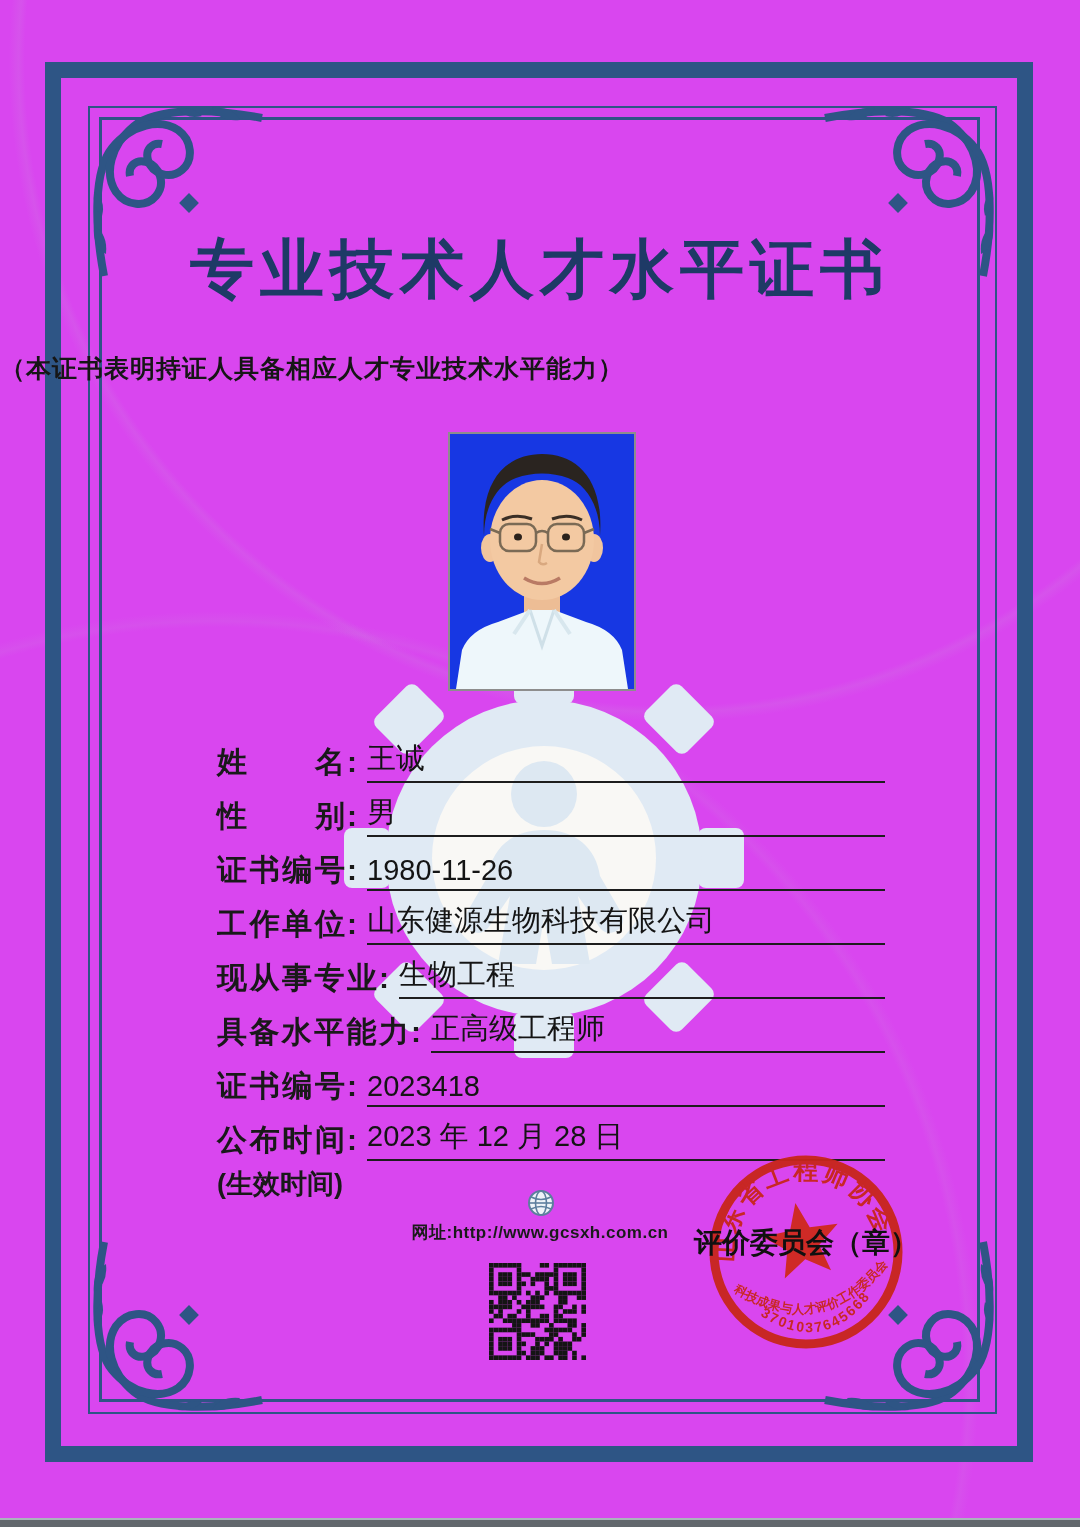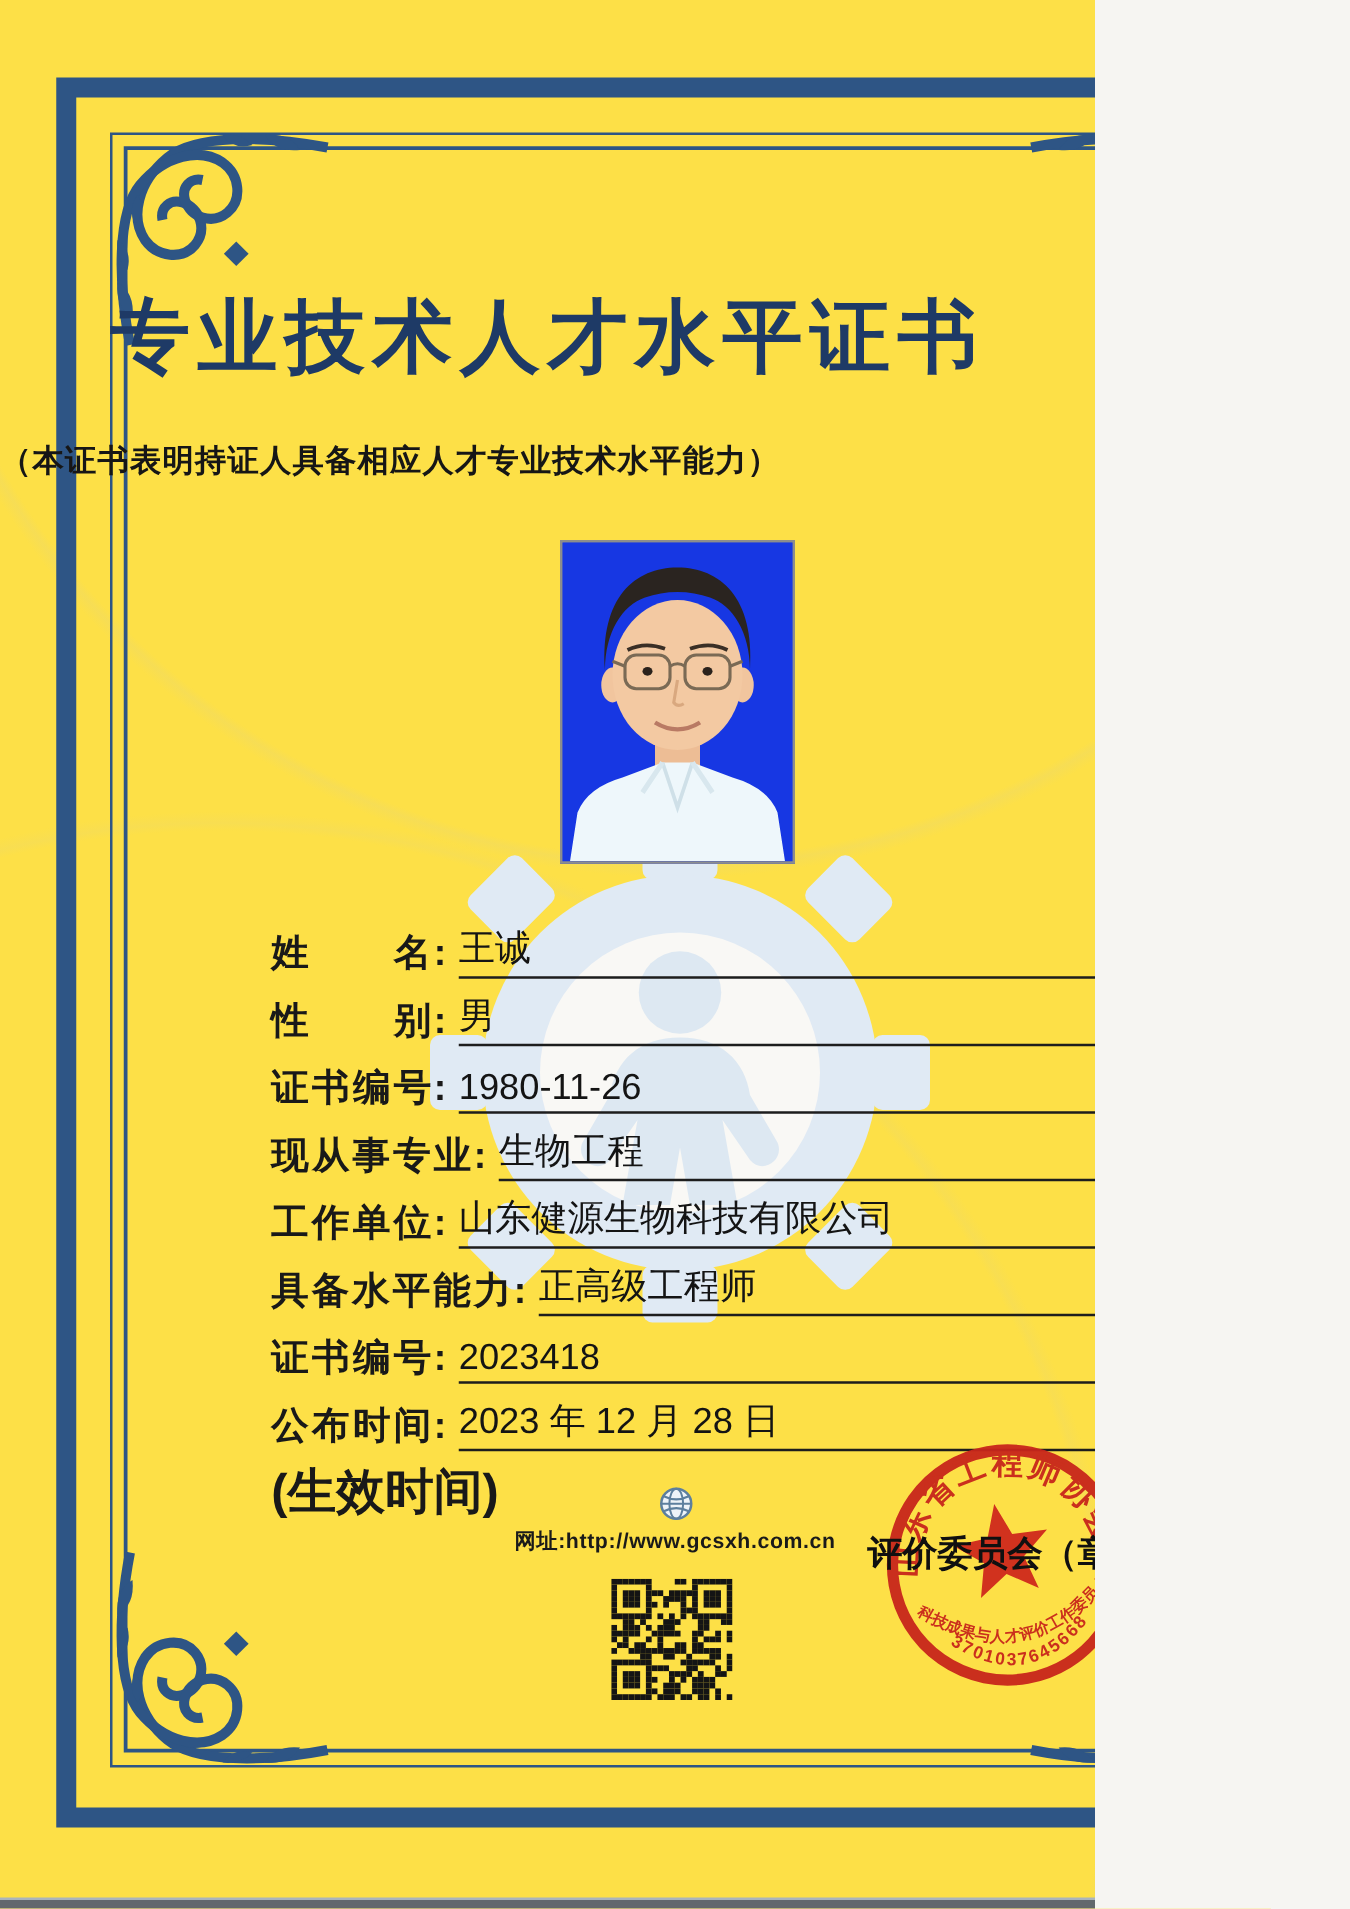--- a/index.html
+++ b/index.html
@@ -2,21 +2,21 @@
 <html><head>
 <meta charset="utf-8">
 <style>
   html,body{margin:0;padding:0;}
   body{
     width:1080px;height:1527px;
     font-family:"Liberation Sans",sans-serif;
     background:#f6f5f2;
     position:relative;
   }
-  #stage{position:relative;width:876px;height:1527px;overflow:hidden;background:#fde047;}
+  #stage{position:relative;width:1080px;height:1527px;overflow:hidden;background:#d946ef;}
   
   #stage::before{
     content:"";position:absolute;inset:0;
     background:
       radial-gradient(circle at 62% 4%, transparent 40%, rgba(190,196,206,.10) 40.4%, transparent 41%),
       radial-gradient(circle at 20% 90%, transparent 46%, rgba(190,196,206,.08) 46.4%, transparent 47%);
     pointer-events:none;
   }
   
   .frame-outer{position:absolute;left:45px;top:62px;width:988px;height:1400px;
@@ -57,21 +57,21 @@
   }
   .label-chars{display:inline-block;text-align:justify;text-align-last:justify;}
   .label-colon{display:inline-block;margin-left:2px;}
   .field-line{
     flex:1;margin-left:10px;border-bottom:2px solid #1d1d1d;
     padding-bottom:2px;
   }
   .field-value{font-size:29px;font-weight:500;color:#141414;white-space:nowrap;}
   .effective-note{
     position:absolute;left:217px;top:1166px;
-    font-size:39px;font-weight:700;color:#191919;z-index:2;
+    font-size:27px;font-weight:700;color:#191919;z-index:2;
   }
   
   .globe{position:absolute;left:527px;top:1189px;width:28px;height:28px;z-index:2;}
   .website{
     position:absolute;left:340px;top:1221px;width:400px;text-align:center;
     font-size:17px;font-weight:700;color:#1a1a1a;letter-spacing:.5px;z-index:2;
   }
   .qr{position:absolute;left:489px;top:1263px;width:97px;height:97px;z-index:3;}
   .stamp{position:absolute;left:698px;top:1146px;width:216px;height:216px;z-index:3;opacity:.95;}
   .stamp-overlay{
@@ -177,27 +177,27 @@
       <span class="field-label"><span class="label-chars" style="width: 128px;">性别</span><span class="label-colon">:</span></span>
       <span class="field-line"><span class="field-value">男</span></span>
     </div>
 
     <div class="field-row">
       <span class="field-label"><span class="label-chars" style="width: 128px;">证书编号</span><span class="label-colon">:</span></span>
       <span class="field-line"><span class="field-value">1980-11-26</span></span>
     </div>
 
     <div class="field-row">
+      <span class="field-label"><span class="label-chars" style="width: 128px;">工作单位</span><span class="label-colon">:</span></span>
+      <span class="field-line"><span class="field-value">山东健源生物科技有限公司</span></span>
+    </div>
+
+    <div class="field-row">
       <span class="field-label"><span class="label-chars" style="width: 160px;">现从事专业</span><span class="label-colon">:</span></span>
       <span class="field-line"><span class="field-value">生物工程</span></span>
-    </div>
-
-    <div class="field-row">
-      <span class="field-label"><span class="label-chars" style="width: 128px;">工作单位</span><span class="label-colon">:</span></span>
-      <span class="field-line"><span class="field-value">山东健源生物科技有限公司</span></span>
     </div>
 
     <div class="field-row">
       <span class="field-label"><span class="label-chars" style="width: 192px;">具备水平能力</span><span class="label-colon">:</span></span>
       <span class="field-line"><span class="field-value">正高级工程师</span></span>
     </div>
 
     <div class="field-row">
       <span class="field-label"><span class="label-chars" style="width: 128px;">证书编号</span><span class="label-colon">:</span></span>
       <span class="field-line"><span class="field-value">2023418</span></span>

